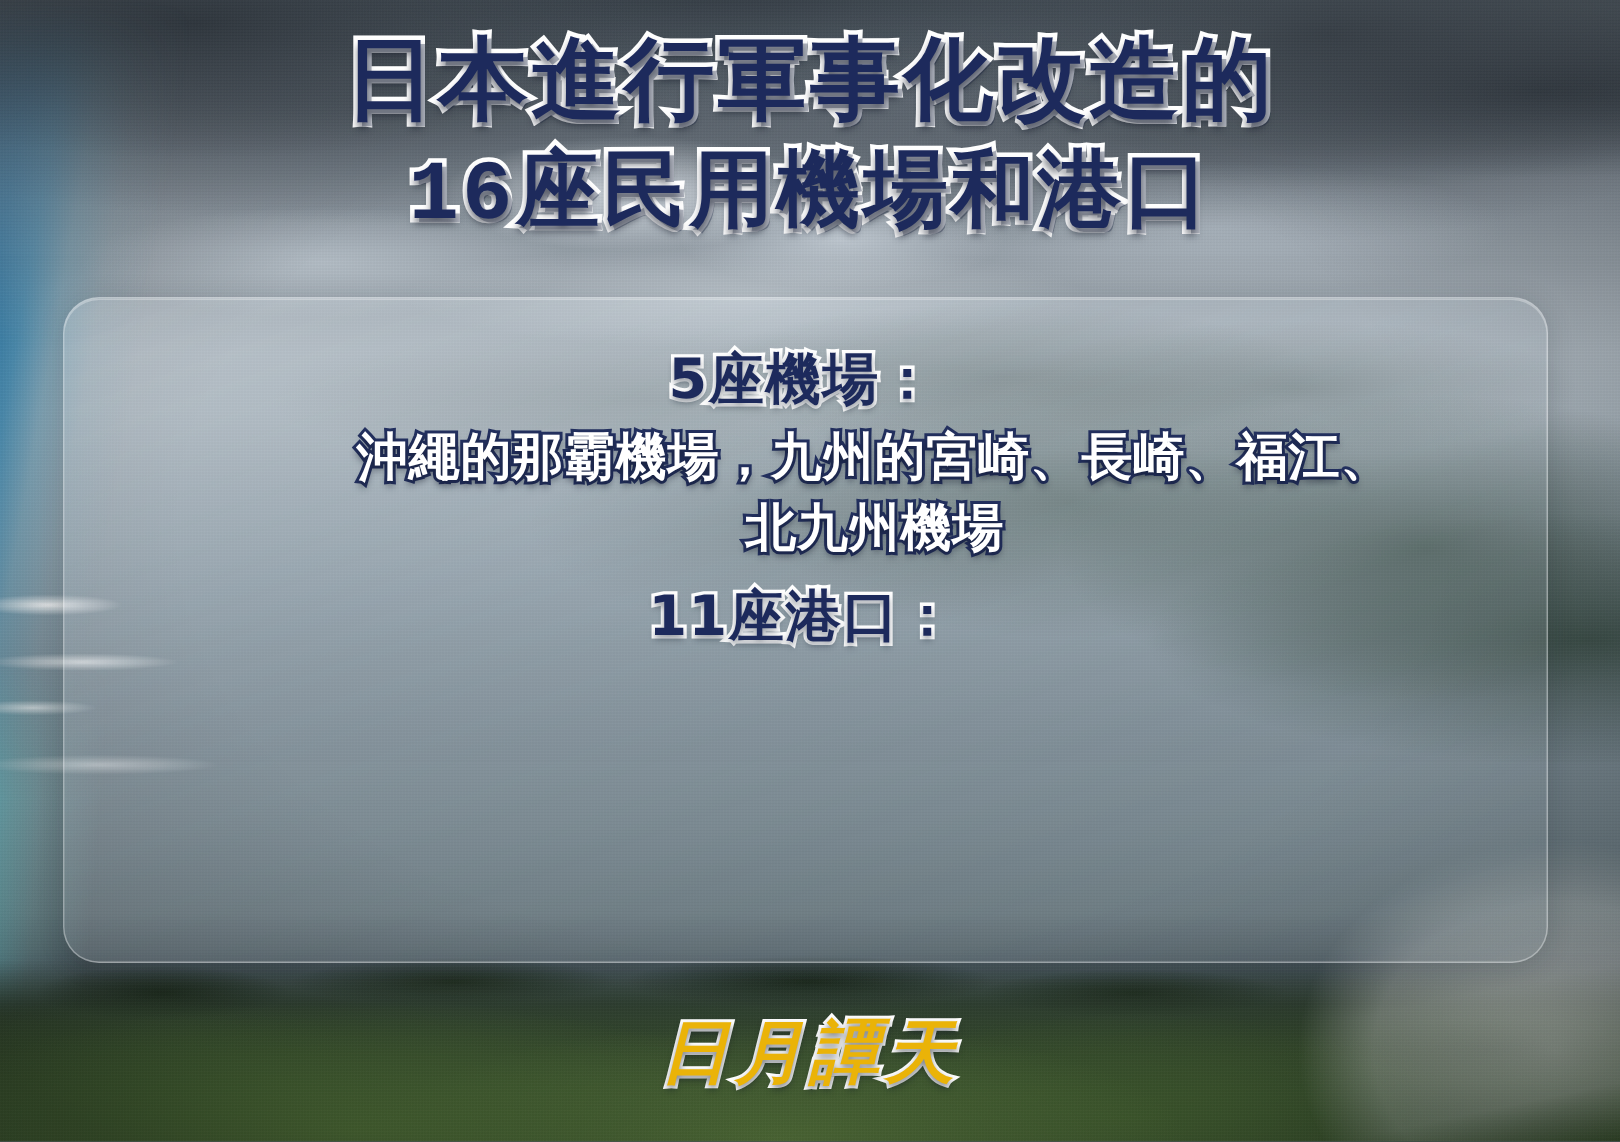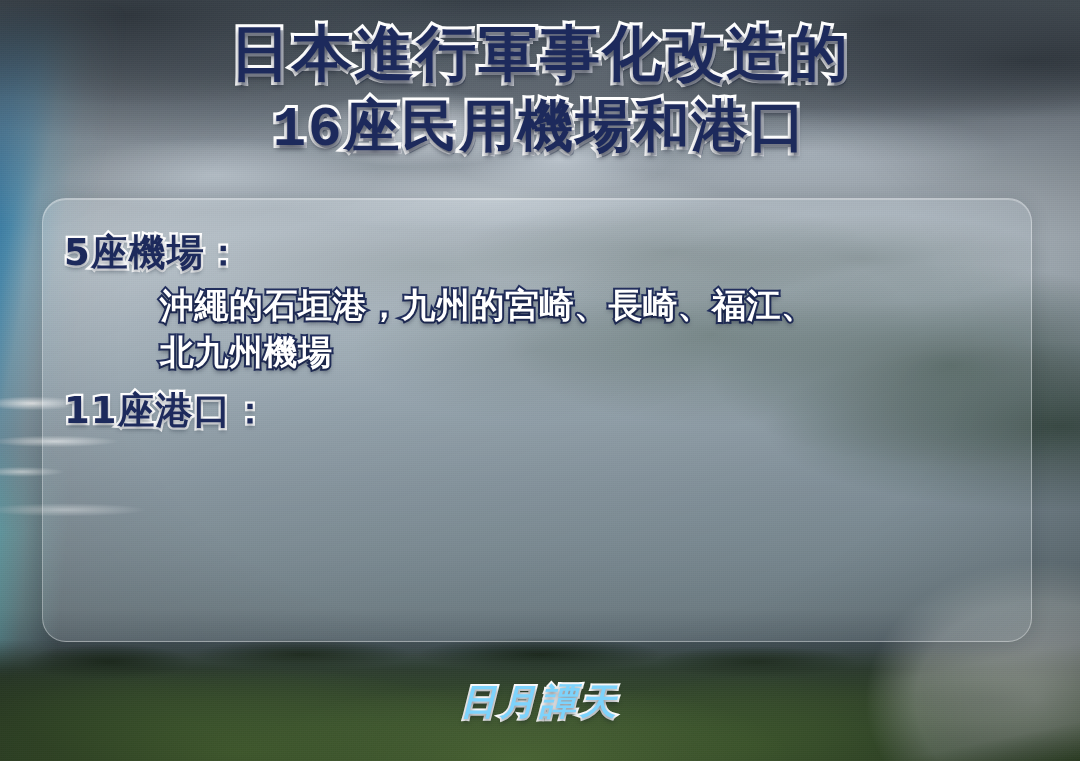--- a/index.html
+++ b/index.html
@@ -203,21 +203,21 @@
 
   .panel-inner {
     position:absolute;
     left:42px; top:198px;
     width:990px; height:444px;
     padding:22px 26px 0 22px;
     z-index:7;
   }
 
   
-  .section { margin-bottom:2px; }
+  .section { margin-bottom:2px;text-align:center; }
 
   .section-heading {
     font-family:"DejaVu Sans","Liberation Sans",sans-serif;
     font-weight:bold;
     font-size:37px;
     line-height:58px;
     letter-spacing:1px;
     color:#1d2a5c;
     -webkit-text-stroke:4.5px #ffffff;
     paint-order:stroke fill;
@@ -244,27 +244,27 @@
   #ports-section    { margin-top:6px; }
 
   
   .watermark {
     position:absolute;
     left:0; top:676px; width:1080px;
     text-align:center;
     z-index:8;
   }
   .watermark-text {
-    font-family:Liberation Sans, sans-serif;
+    font-family:Liberation Serif, serif;
     font-weight:bold;
     font-style:italic;
-    font-size:36px;
+    font-size:46px;
     line-height:52px;
     letter-spacing:4px;
-    color:#7dd3fc;
+    color:#eab308;
     -webkit-text-stroke:4px #ffffff;
     paint-order:stroke fill;
     text-shadow:0 3px 5px rgba(14,22,34,.55);
   }
 </style>
 </head>
 <body>
 
 <div id="poster">
 
@@ -287,21 +287,21 @@
     <div class="title-line second">16座民用機場和港口</div>
   </div>
 
   <div class="panel"></div>
 
   <div class="panel-inner">
 
     <div class="section" id="airports-section">
       <div class="section-heading">5座機場：</div>
       <div class="section-body">
-        <div class="body-line">沖繩的石垣港，九州的宮崎、長崎、福江、</div>
+        <div class="body-line">沖繩的那霸機場，九州的宮崎、長崎、福江、</div>
         <div class="body-line">北九州機場</div>
       </div>
     </div>
 
     <div class="section" id="ports-section">
       <div class="section-heading">11座港口：</div>
       <div class="section-body">
       </div>
     </div>
 

